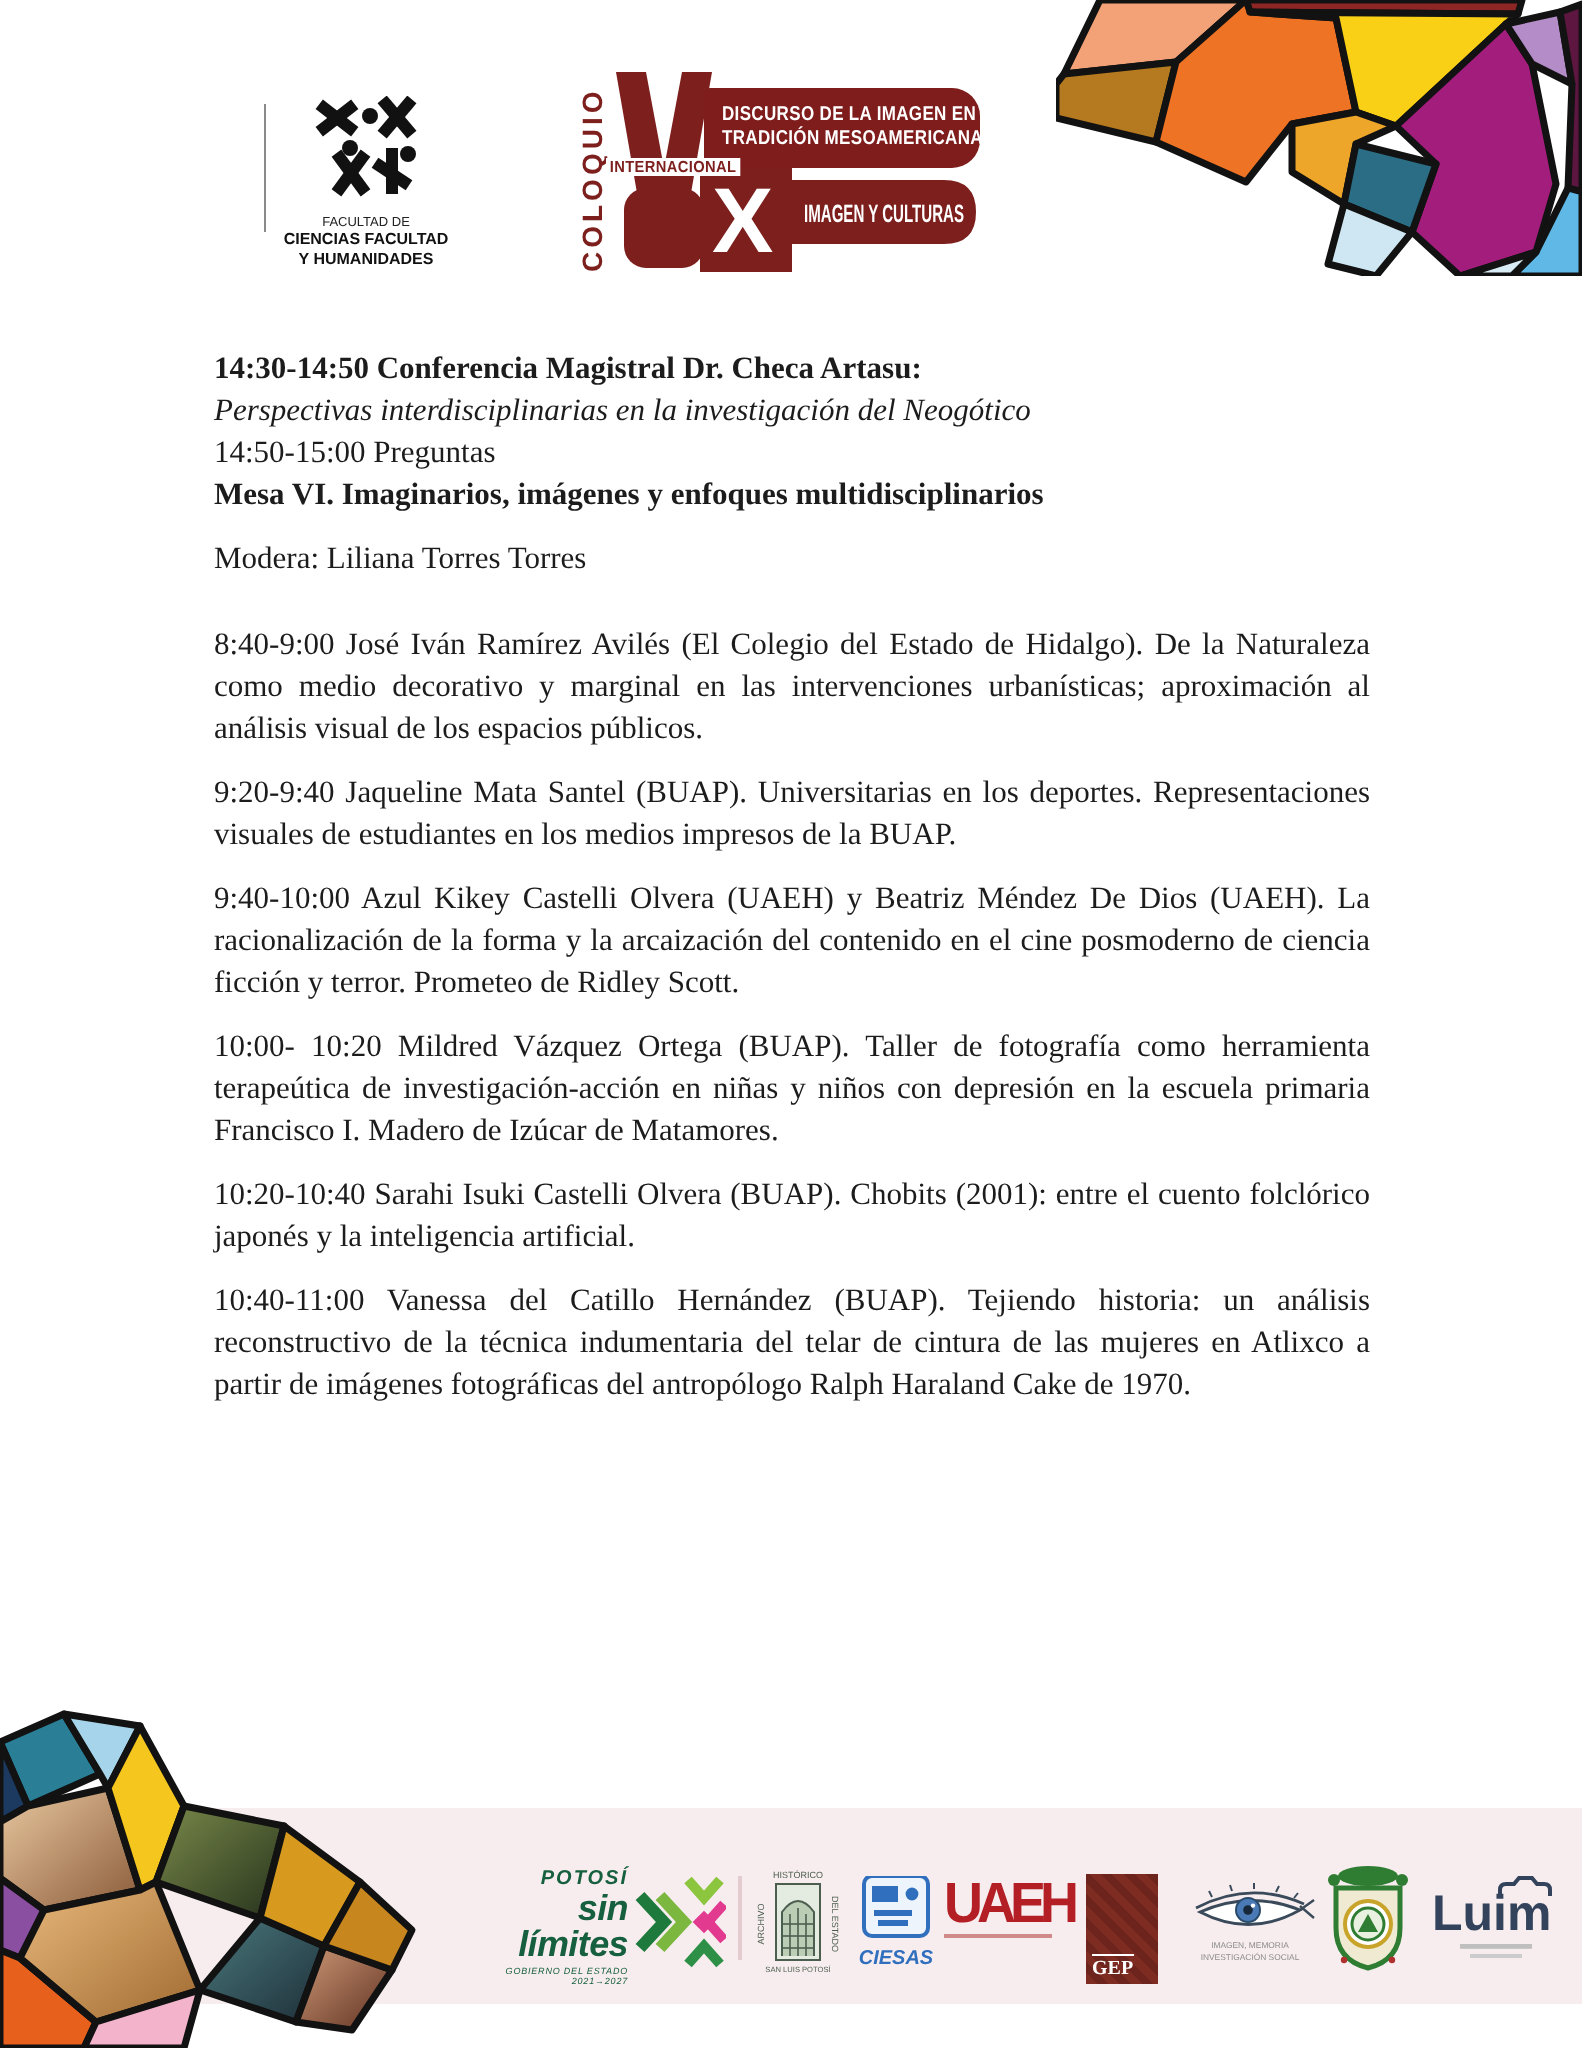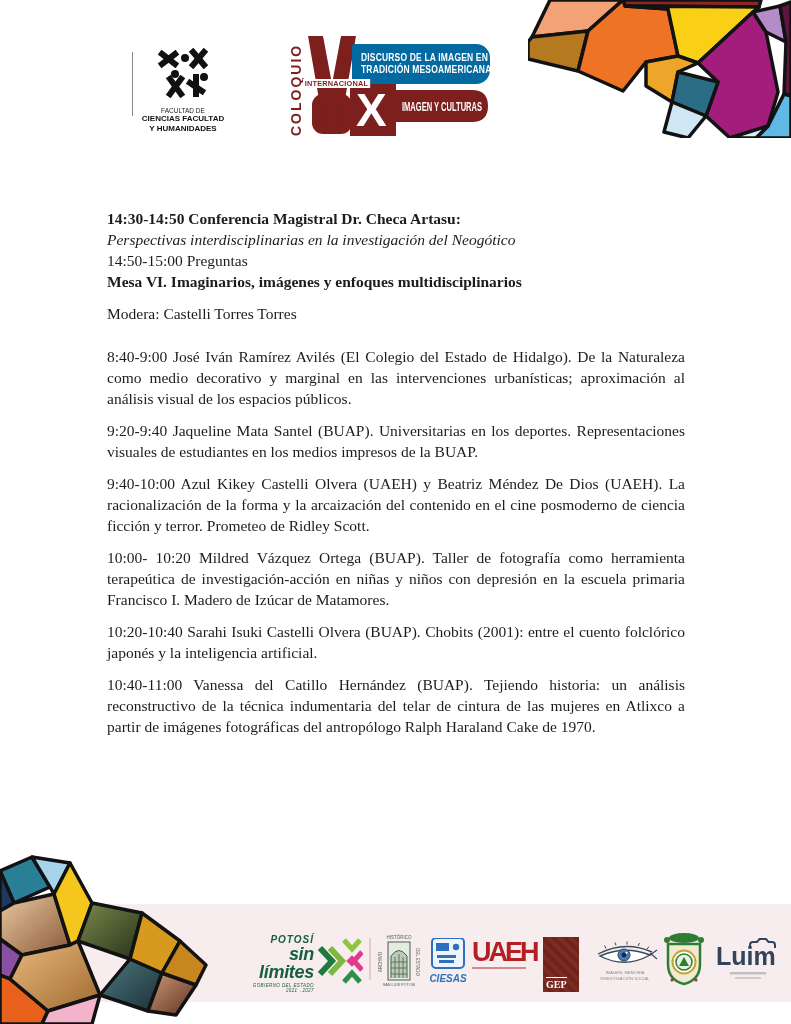--- a/index.html
+++ b/index.html
@@ -18,29 +18,29 @@
   .fac-l1{font-family:"Liberation Sans",sans-serif;font-size:6.5px;color:#222;margin-top:3px;}
   .fac-l2,.fac-l3{font-family:"Liberation Sans",sans-serif;font-size:8px;font-weight:bold;color:#111;line-height:9.5px;}
 
   
   .col-vertical{left:288px;top:38px;height:98px;writing-mode:vertical-rl;transform:rotate(180deg);
                 font-family:"Liberation Sans",sans-serif;font-weight:bold;font-size:14px;
                 letter-spacing:2px;color:#7c1f1d;}
   .col-int{left:303px;top:79px;font-family:"Liberation Sans",sans-serif;font-weight:bold;
            font-size:8px;color:#7c1f1d;background:#fff;padding:0 2px;transform:scaleX(.92);
            transform-origin:left;z-index:4;letter-spacing:.2px;}
-  .banner1{left:352px;top:44px;width:138px;height:40px;background:#0369a1;
+  .banner1{left:352px;top:44px;width:138px;height:40px;background:#7f1d1d;
            border-radius:3px 14px 14px 3px;display:flex;flex-direction:column;justify-content:center;
            padding-left:9px;box-sizing:border-box;z-index:2;}
   .banner1 div{font-family:"Liberation Sans",sans-serif;font-weight:bold;color:#fff;
                font-size:10px;line-height:12px;white-space:nowrap;transform:scaleX(.85);
                transform-origin:left;letter-spacing:.2px;}
 
   
-  .content{left:107px;top:174px;width:578px;font-size:15.5px;line-height:21px;text-align:justify;margin-top:34px;}
+  .content{left:107px;top:174px;width:578px;font-size:15.5px;line-height:21px;text-align:justify;}
   .content p{margin:0 0 11px 0;}
   .nojust{text-align:left;}
   .b{font-weight:bold;}
   .i{font-style:italic;}
   .day-heading{text-align:center;font-weight:bold;font-size:17px;margin:10px 0 15px 0;}
   .mesa-line{margin:0;text-align:left;}
   .mesa-gap{height:11px;}
 
   
   .footer-band{left:0;top:904px;width:791px;height:98px;background:#f7edee;}
@@ -126,21 +126,21 @@
     </g>
   </svg>
 
   <div class="abs content">
     <p class="b nojust" style="margin:0;">14:30-14:50 Conferencia Magistral Dr. Checa Artasu:</p>
     <p class="i nojust" style="margin:0;">Perspectivas interdisciplinarias en la investigación del Neogótico</p>
     <p class="nojust" style="margin:0;">14:50-15:00 Preguntas</p>
 
 
     <p class="b mesa-line">Mesa VI. Imaginarios, imágenes y enfoques multidisciplinarios</p>
-    <p class="mesa-line">Modera: Castelli Torres Torres</p>
+    <p class="mesa-line">Modera: Liliana Torres Torres</p>
     <div class="mesa-gap"></div>
 
     <p>8:40-9:00 José Iván Ramírez Avilés (El Colegio del Estado de Hidalgo). De la Naturaleza como medio decorativo y marginal en las intervenciones urbanísticas; aproximación al análisis visual de los espacios públicos.</p>
     <p>9:20-9:40 Jaqueline Mata Santel (BUAP). Universitarias en los deportes. Representaciones visuales de estudiantes en los medios impresos de la BUAP.</p>
     <p>9:40-10:00 Azul Kikey Castelli Olvera (UAEH) y Beatriz Méndez De Dios (UAEH). La racionalización de la forma y la arcaización del contenido en el cine posmoderno de ciencia ficción y terror. Prometeo de Ridley Scott.</p>
     <p>10:00- 10:20 Mildred Vázquez Ortega (BUAP). Taller de fotografía como herramienta terapeútica de investigación-acción en niñas y niños con depresión en la escuela primaria Francisco I. Madero de Izúcar de Matamores.</p>
     <p>10:20-10:40 Sarahi Isuki Castelli Olvera (BUAP). Chobits (2001): entre el cuento folclórico japonés y la inteligencia artificial.</p>
     <p>10:40-11:00 Vanessa del Catillo Hernández (BUAP). Tejiendo historia: un análisis reconstructivo de la técnica indumentaria del telar de cintura de las mujeres en Atlixco a partir de imágenes fotográficas del antropólogo Ralph Haraland Cake de 1970.</p>
   </div>
 

